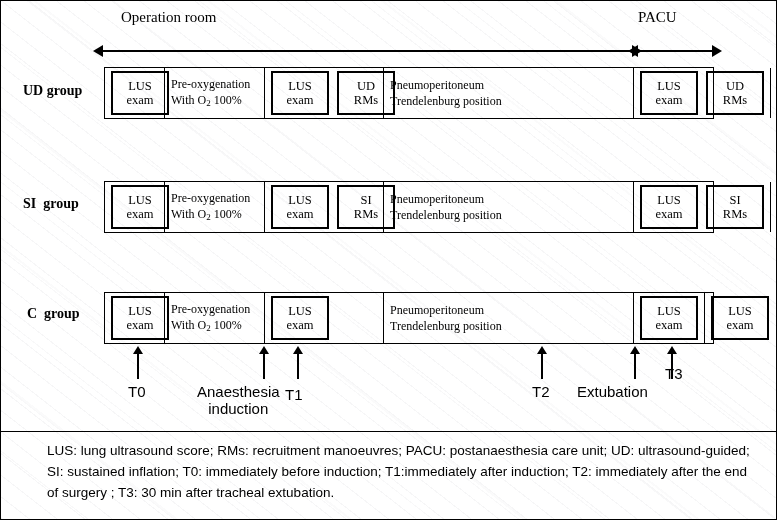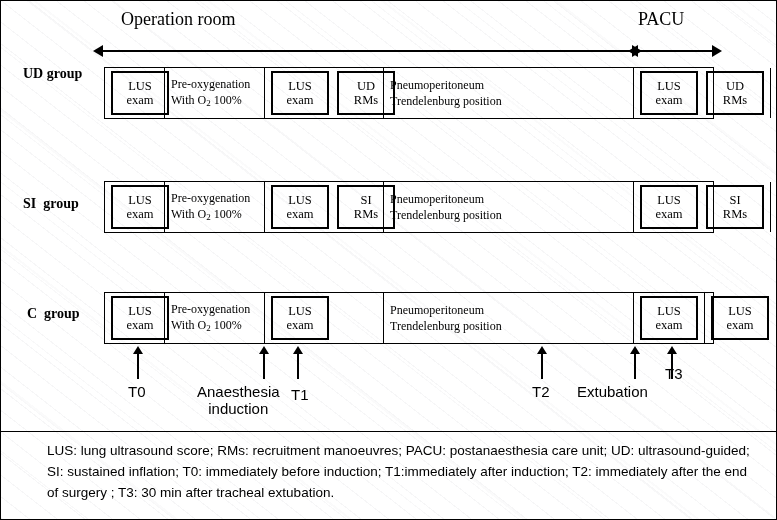--- a/index.html
+++ b/index.html
@@ -25,21 +25,21 @@
     pointer-events: none;
     opacity: 0.5;
     background-image:
       repeating-linear-gradient(38deg, rgba(140,140,150,0.16) 0px, rgba(140,140,150,0.16) 1px, rgba(255,255,255,0) 1px, rgba(255,255,255,0) 17px),
       repeating-linear-gradient(38deg, rgba(120,120,135,0.10) 0px, rgba(120,120,135,0.10) 1px, rgba(255,255,255,0) 1px, rgba(255,255,255,0) 53px),
       repeating-linear-gradient(38deg, rgba(150,150,160,0.09) 0px, rgba(150,150,160,0.09) 2px, rgba(255,255,255,0) 2px, rgba(255,255,255,0) 107px);
   }
 
   .phase-label {
     position: absolute;
-    font-size: 18px;
+    font-size: 15px;
     white-space: nowrap;
   }
 
   
   .span-arrow {
     position: absolute;
     height: 2px;
     background: #000;
   }
   .arrow-head {
@@ -155,21 +155,21 @@
         <span class="arrow-head left"></span>
         <span class="arrow-head right"></span>
       </div>
       <div class="phase-label" style="left: 637px; top: 8px;">PACU</div>
       <div class="span-arrow" style="left: 636px; top: 49px; width: 76px;">
         <span class="arrow-head left"></span>
         <span class="arrow-head right"></span>
       </div>
     </div>
   <div id="rows">
-      <div class="group-label" style="left: 22px; top: 65px;">UD group</div>
+      <div class="group-label" style="left: 22px; top: 82px;">UD group</div>
       <div class="timeline-row" style="top: 66px;">
         <div class="segment" style="width: 60px; flex: 0 0 auto;">
           <div class="box">
             <div>LUS</div>
             <div>exam</div>
           </div>
         </div>
         <div class="segment" style="width: 100px; flex: 0 0 auto;">
           <div>
             <div class="seg-text">Pre-oxygenation</div>
@@ -296,21 +296,21 @@
       <div class="marker" style="left: 262px; top: 352px; height: 26px;">
         <span class="tip"></span>
       </div>
       <div class="marker-label" style="left: 196px; top: 382px; text-align: center;">
         <div>Anaesthesia</div>
         <div>induction</div>
       </div>
       <div class="marker" style="left: 296px; top: 352px; height: 26px;">
         <span class="tip"></span>
       </div>
-      <div class="marker-label" style="left: 290px; top: 385px; text-align: center;">
+      <div class="marker-label" style="left: 284px; top: 385px; text-align: center;">
         <div>T1</div>
       </div>
       <div class="marker" style="left: 540px; top: 352px; height: 26px;">
         <span class="tip"></span>
       </div>
       <div class="marker-label" style="left: 531px; top: 382px; text-align: left;">
         <div>T2</div>
       </div>
       <div class="marker" style="left: 633px; top: 352px; height: 26px;">
         <span class="tip"></span>

